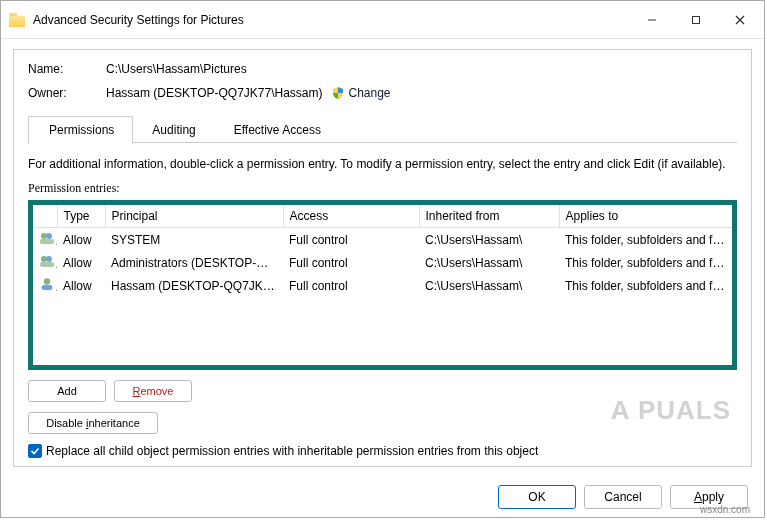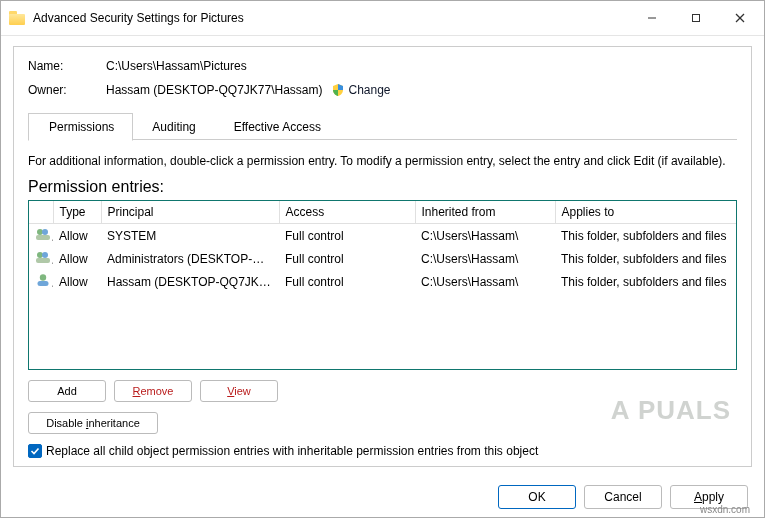--- a/index.html
+++ b/index.html
@@ -101,23 +101,23 @@
       z-index:1;
     }
     .tab.active {
       border-color: #ccc;
       background: #fff;
       border-bottom: 1px solid #fff;
       margin-bottom:-1px;
       padding-left:20px;
     }
     .info-text { margin: 14px 0 10px 0; font-size: 12px; }
-    .entries-label { margin-bottom: 4px; font-size:16px; }
+    .entries-label { margin-bottom: 4px; font-size:12px;font-family:Liberation Serif, serif; }
     .table-wrap {
-      border: 1px solid #0f766e;
+      border: 5px solid #0f766e;
       height: 170px;
       overflow: hidden;
       background: #fff;
     }
     .perm-table { width: 100%; border-collapse: collapse; table-layout: fixed; }
     .perm-table th {
       text-align: left;
       font-weight: normal;
       font-size: 12px;
       padding: 4px 6px;
@@ -322,21 +322,20 @@
                 <td>C:\Users\Hassam\</td>
                 <td>This folder, subfolders and files</td>
               </tr>
             </tbody>
         </table>
       </div>
 
       <div class="btn-row">
         <div class="btn"><span>Add</span></div>
         <div class="btn disabled"><u class="accesskey">R</u><span id="remove-rest">emove</span></div>
-        <div class="btn disabled"><u class="accesskey">V</u><span id="view-rest">iew</span></div>
       </div>
 
       <div class="btn-row" style="margin-top:10px;">
         <div class="btn wide">Disable <u class="accesskey">i</u><span id="inh-rest">nheritance</span></div>
       </div>
 
       <div class="checkbox-row">
         <span class="chk">
           <svg viewBox="0 0 10 10">
               <polyline points="1.5,5 4,7.5 8.5,2.5" fill="none" stroke="#fff" stroke-width="1.6"></polyline>

